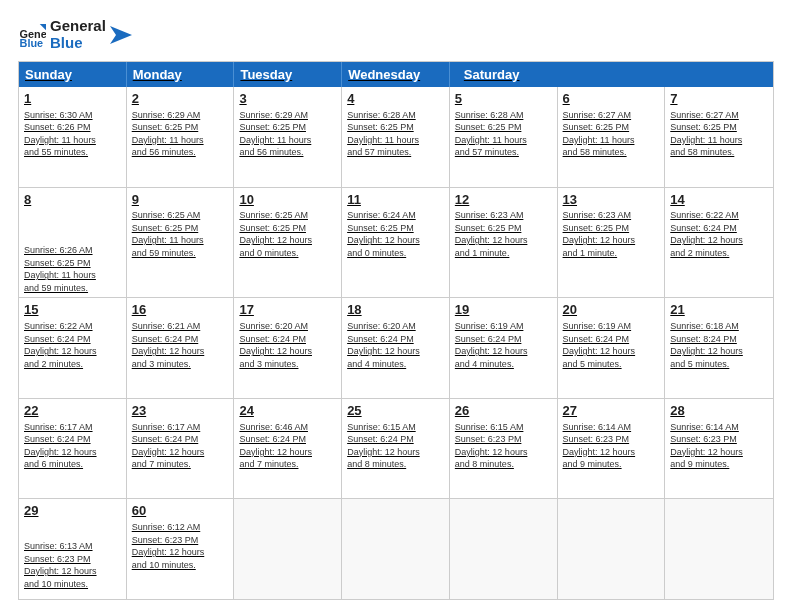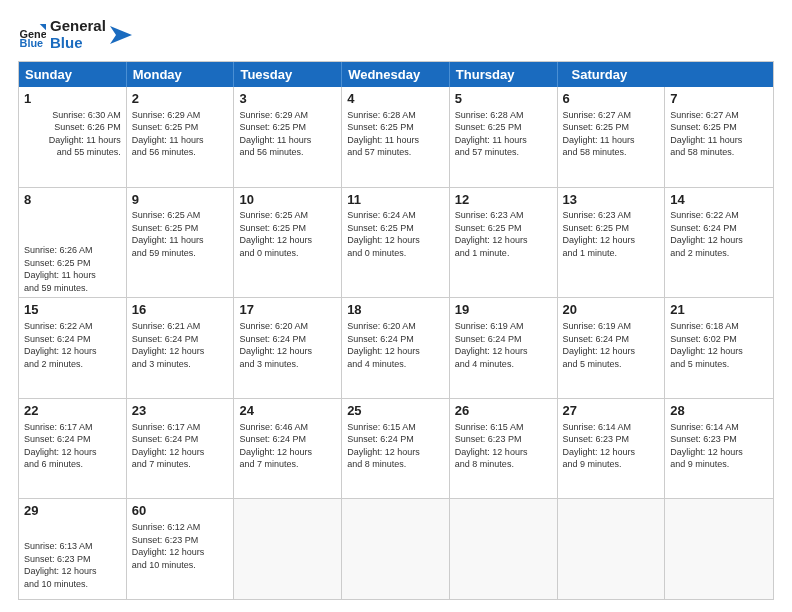--- a/index.html
+++ b/index.html
@@ -43,20 +43,21 @@
     }
     .subtitle {
       font-size: 16px;
       color: #444;
     }
     .calendar {
       flex: 1;
       display: flex;
       flex-direction: column;
       border: 1px solid #ccc;
+      text-decoration: underline;
     }
     .cal-header-row {
       display: grid;
       grid-template-columns: repeat(7, 1fr);
       background: #1a6bbf;
     }
     .cal-header-cell {
       color: #fff;
       font-weight: bold;
       font-size: 13px;
@@ -126,28 +127,27 @@
       <div class="subtitle"></div>
     </div>
   </div>
 
   <div class="calendar">
     <div class="cal-header-row">
       <div class="cal-header-cell">Sunday</div>
       <div class="cal-header-cell">Monday</div>
       <div class="cal-header-cell">Tuesday</div>
       <div class="cal-header-cell">Wednesday</div>
-      <div class="cal-header-cell">Thursday</div>
       <div class="cal-header-cell">Saturday</div>
     </div>
     <div class="cal-body" id="cal-body">
     <div class="cal-row">
           <div class="cal-cell">
             <span class="day-num">1</span>
-            <div class="cell-text" style="white-space: pre-line; text-align: right;">Sunrise: 6:30 AM
+            <div class="cell-text" style="white-space: pre-line;">Sunrise: 6:30 AM
 Sunset: 6:26 PM
 Daylight: 11 hours
 and 55 minutes.</div>
           </div>
           <div class="cal-cell">
             <span class="day-num">2</span>
             <div class="cell-text" style="white-space: pre-line;">Sunrise: 6:29 AM
 Sunset: 6:25 PM
 Daylight: 11 hours
 and 56 minutes.</div>
@@ -278,21 +278,21 @@
           <div class="cal-cell">
             <span class="day-num">20</span>
             <div class="cell-text" style="white-space: pre-line;">Sunrise: 6:19 AM
 Sunset: 6:24 PM
 Daylight: 12 hours
 and 5 minutes.</div>
           </div>
           <div class="cal-cell">
             <span class="day-num">21</span>
             <div class="cell-text" style="white-space: pre-line;">Sunrise: 6:18 AM
-Sunset: 6:02 PM
+Sunset: 8:24 PM
 Daylight: 12 hours
 and 5 minutes.</div>
           </div>
         </div>
         <div class="cal-row">
           <div class="cal-cell">
             <span class="day-num">22</span>
             <div class="cell-text" style="white-space: pre-line;">Sunrise: 6:17 AM
 Sunset: 6:24 PM
 Daylight: 12 hours

